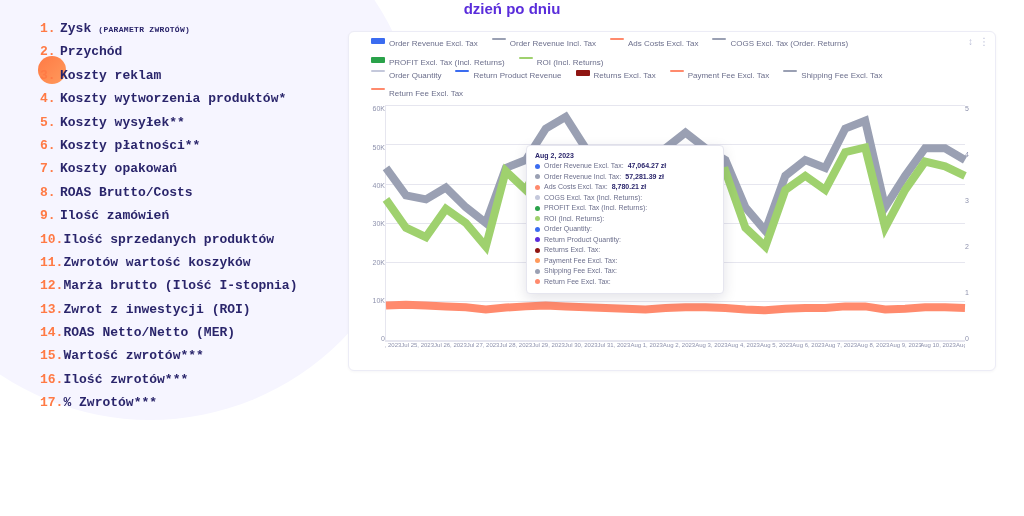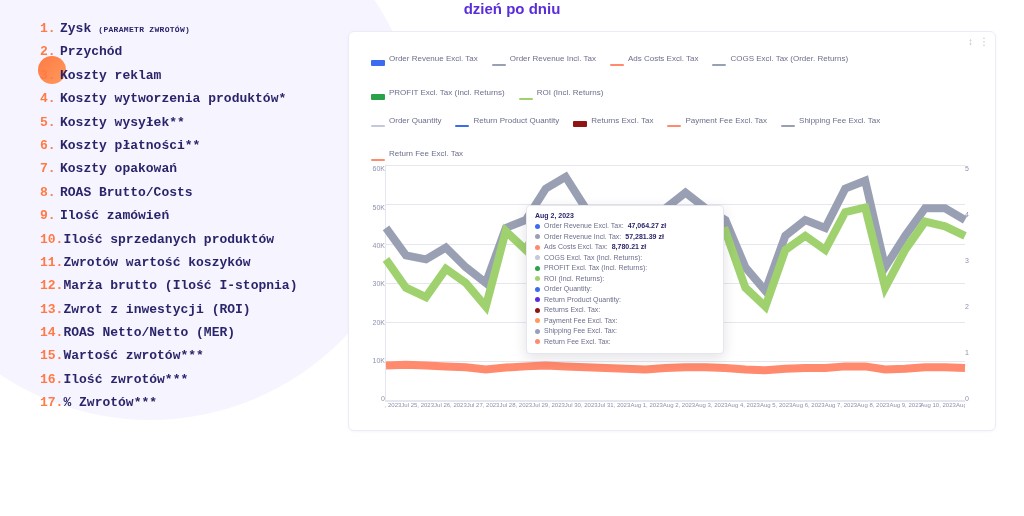--- a/index.html
+++ b/index.html
@@ -30,21 +30,21 @@
   ol.metrics li::before{content:counter(m) ". ";color:var(--orange);font-weight:600;min-width:20px;display:inline-block;}
   ol.metrics li .label{font-weight:600;}
   ol.metrics li .sublabel{font-size:8px;font-weight:600;letter-spacing:.3px;margin-left:2px;}
   ol.metrics li.hl .label{font-weight:800;}
   ol.metrics li.hl::before{font-weight:800;}
   .right{flex:1;display:flex;align-items:flex-start;justify-content:center;padding:14px 28px 0 8px;}
   .chart-card{background:#fff;border:1px solid #ececf6;border-radius:6px;box-shadow:0 1px 3px rgba(20,20,60,.04);padding:6px 8px 10px;position:relative;width:100%;}
   .chart-icons{position:absolute;top:4px;right:6px;display:flex;gap:6px;color:#b9bdd7;font-size:10px;}
   .legend{font-size:8px;color:#6c6f8c;line-height:1.6;padding:0 14px 2px;}
   .legend .row{display:flex;flex-wrap:wrap;gap:6px 14px;}
-  .lg{display:inline-flex;align-items:flex-end;gap:4px;margin-top:15px;}
+  .lg{display:inline-flex;align-items:flex-start;gap:4px;}
   .sw{width:14px;height:6px;border-radius:1px;display:inline-block;}
   .sw.bar-blue{background:var(--plot-blue);}
   .sw.bar-green{background:var(--plot-green);}
   .sw.bar-red{background:var(--plot-darkred);}
   .sw.line{height:0;border-top:2px solid currentColor;}
   .sw.line.grey{color:var(--plot-grey);}
   .sw.line.roi{color:var(--plot-roi);}
   .sw.line.ret{color:var(--plot-ret);}
   .sw.line.blue{color:var(--plot-blue);}
   .sw.line.lgrey{color:#c4c8db;}
@@ -133,21 +133,21 @@
                 <span>ROI (Incl. Returns)</span>
               </span>
             </div>
             <div class="row">
               <span class="lg">
                 <span class="sw line lgrey"></span>
                 <span>Order Quantity</span>
               </span>
               <span class="lg">
                 <span class="sw line blue"></span>
-                <span>Return Product Quantity</span>
+                <span>Return Product Revenue</span>
               </span>
               <span class="lg">
                 <span class="sw bar-red"></span>
                 <span>Returns Excl. Tax</span>
               </span>
               <span class="lg">
                 <span class="sw line ret"></span>
                 <span>Payment Fee Excl. Tax</span>
               </span>
               <span class="lg">

